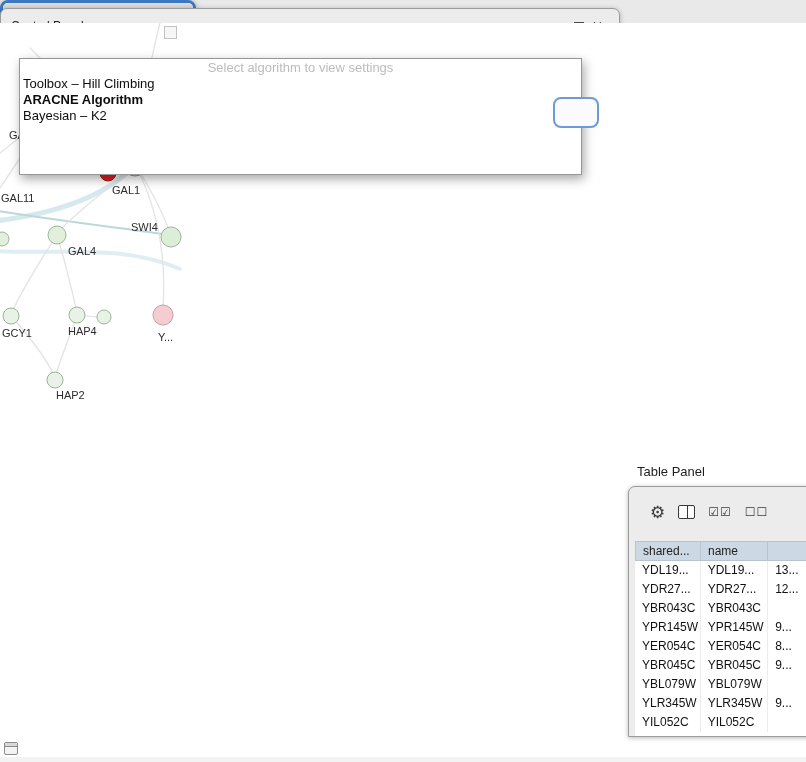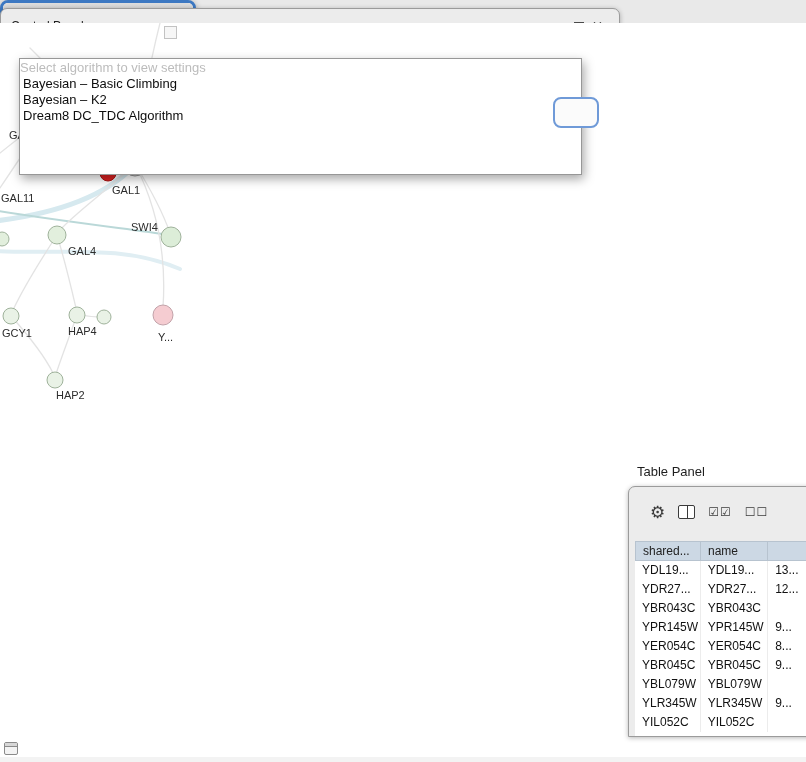--- a/index.html
+++ b/index.html
@@ -18,21 +18,21 @@
   .close-btn { font-size:13px; font-weight:bold; color:#222; line-height:1; cursor:default; }
 
   .tabbar { position:absolute; top:29px; left:0; right:0; height:24px; display:flex; justify-content:center; align-items:center; font-size:13px; color:#111; }
   .tab { padding:3px 9px; display:flex; align-items:center; gap:5px; white-space:nowrap; }
   .tab.selected { background:#96989c; color:#fff; border-radius:4px; }
   .tabsep { width:1px; height:13px; background:#c4c4c4; }
 
   .content-frame { position:absolute; left:10px; top:56px; width:600px; height:650px; border:1px solid #c7c7c7; border-bottom:none; background:#ececec; }
 
   .popup { position:absolute; left:18px; top:49px; width:563px; height:117px; background:#fff; border:1px solid #979797; box-shadow:2px 4px 10px rgba(0,0,0,.35); z-index:50; font-size:13px; }
-  .popup .ph { height:17px; line-height:17px; color:#bcbcbc; }
+  .popup .ph { height:17px; line-height:17px; text-align:center; color:#bcbcbc; }
   .popup .item { height:16px; line-height:16px; padding-left:3px; color:#0d0d0d; }
   .popup .item.selected { font-weight:bold; }
   .focus-frag { position:absolute; left:552px; top:88px; width:46px; height:31px; border:2px solid #6f9ad8; border-radius:8px; background:#fbfbfb; z-index:60; }
 
   .groupbox { position:absolute; border:1px solid #acacac; }
   .gtitle { position:absolute; top:-8px; left:7px; background:#ececec; padding:0 3px; font-size:12px; color:#2a2a2a; white-space:nowrap; }
   .t-blue { color:#2a2ac8; }
   .t-green { color:#2fbd2f; }
 
   #settings-group { left:15px; top:185px; width:585px; height:468px; }
@@ -148,23 +148,23 @@
           <span>jActiveModules</span>
         </div>
     </div>
 
     <div class="content-frame"></div>
 
     <div class="focus-frag"></div>
 
     <div class="popup">
       <div class="ph">Select algorithm to view settings</div>
-      <div class="item">Bayesian – Basic Climbing</div>
+      <div class="item">Toolbox – Hill Climbing</div>
+      <div class="item selected">ARACNE Algorithm</div>
       <div class="item">Bayesian – K2</div>
-      <div class="item">Dream8 DC_TDC Algorithm</div>
     </div>
 
     <div class="groupbox" id="settings-group">
       <span class="gtitle">Cyni Algorithm Settings</span>
 
       <div class="groupbox" style="left:14px; top:28px; width:546px; height:172px;">
         <span class="gtitle t-blue">Algorithm Definition</span>
 
         <span class="flabel" style="left:16px; top:25px;">Aracne Mode:</span>
         <div class="combo" style="left:70px; top:21px; width:467px;">

